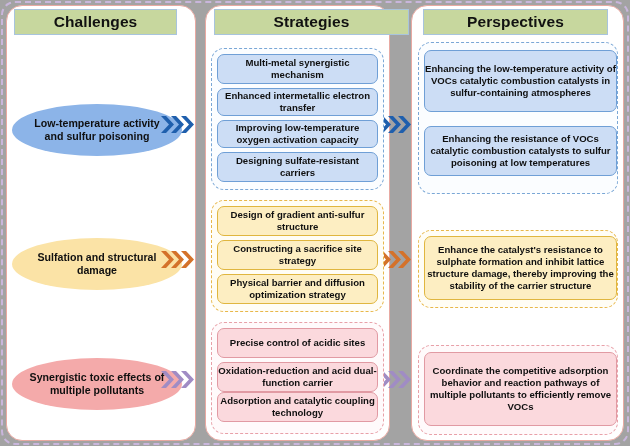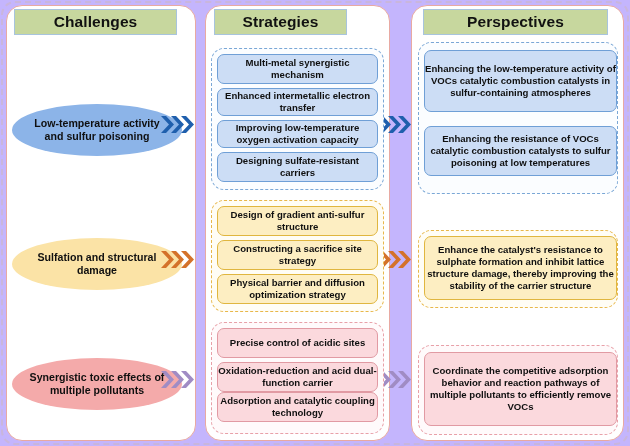--- a/index.html
+++ b/index.html
@@ -9,21 +9,21 @@
     height: 446px;
     background: #ffffff;
     font-family: "Liberation Sans", sans-serif;
     overflow: hidden;
   }
 
   #figure {
     position: relative;
     width: 630px;
     height: 446px;
-    background: #c4b5fd;
+    background: #a3a3a3;
   }
 
   
   .outer-frame {
     position: absolute;
     left: 1px; top: 1px;
     width: 628px; height: 444px;
     border: 2px dashed #c9b6dc;
     border-radius: 14px;
     pointer-events: none;
@@ -53,21 +53,21 @@
     align-items: center;
     justify-content: center;
   }
   .col-header span {
     font-size: 15.5px;
     font-weight: bold;
     color: #111111;
     letter-spacing: .1px;
   }
   .h-challenges   { left: 14px;  width: 163px; }
-  .h-strategies   { left: 214px; width: 133px; }
+  .h-strategies   { left: 214px; width: 195px; }
   .h-perspectives { left: 423px; width: 185px; }
 
   
   .oval {
     position: absolute;
     width: 170px;
     height: 52px;
     border-radius: 50% / 50%;
     display: flex;
     align-items: center;

